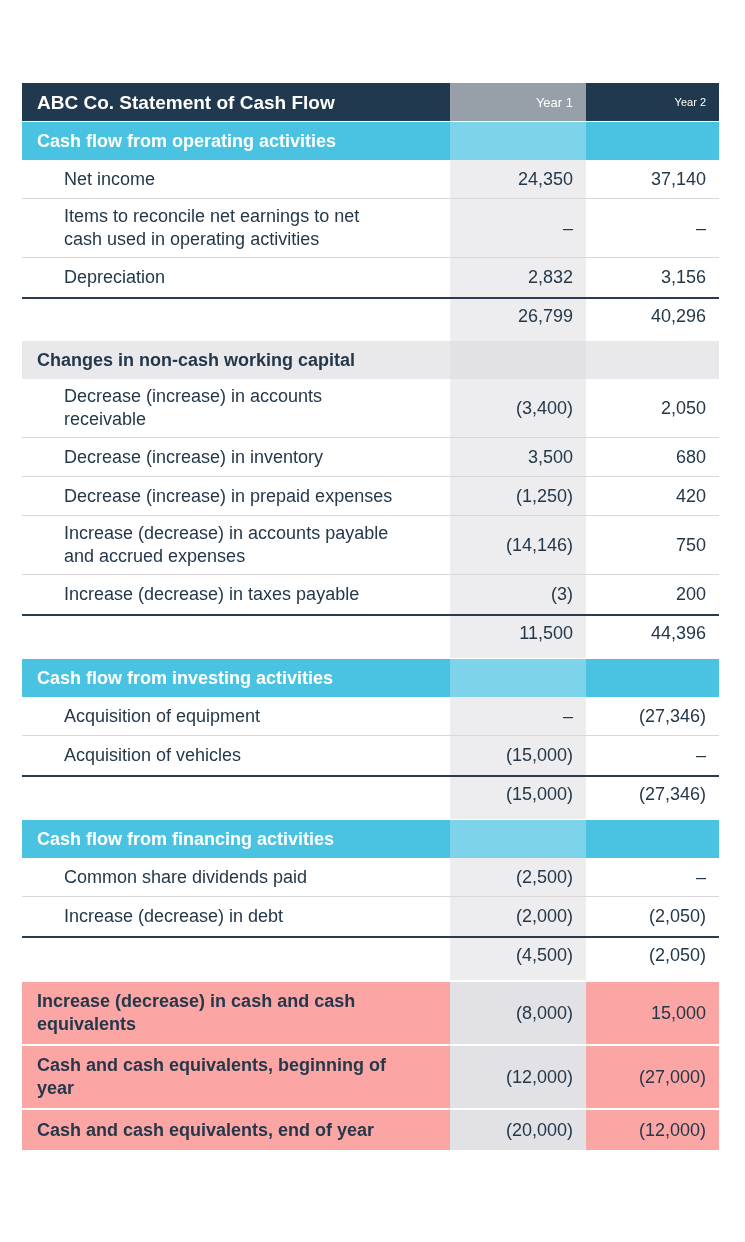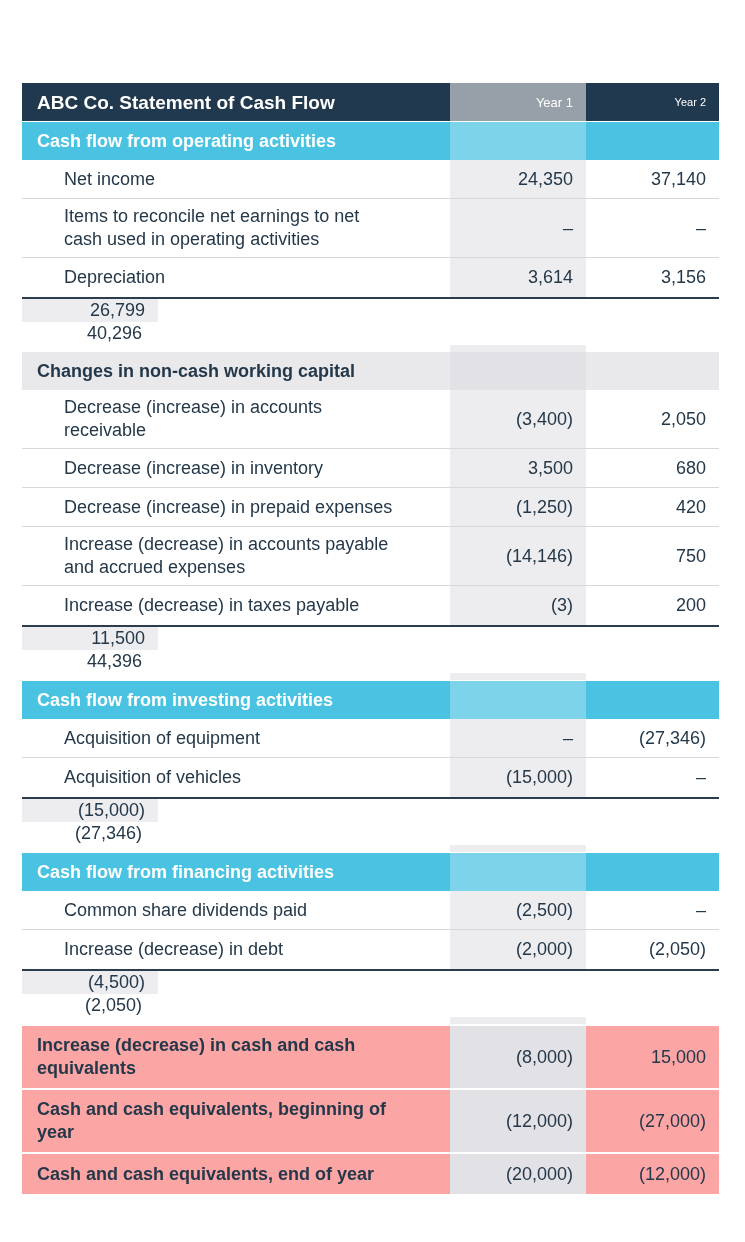--- a/index.html
+++ b/index.html
@@ -33,21 +33,21 @@
   .row.subsection .y1 { background:#e2e2e6; }
 
   
   .row.item { background:#ffffff; min-height:39px; }
   .row.item .label { padding-left:42px; }
   .row.item .label .txt { max-width:335px; padding:6px 0; }
   .row.item .y1 { background:#ededef; }
   .row.item.hairline { border-bottom:1px solid #d8d8db; }
 
   
-  .row.subtotal { background:#ffffff; border-top:2px solid #2b3c4e; min-height:37px;flex-direction:column; }
+  .row.subtotal { background:#ffffff; border-top:2px solid #2b3c4e; min-height:37px; }
   .row.subtotal .y1 { background:#ededef; }
 
   
   .row.gap { height:7px; }
   .row.gap .y1 { background:#ededef; }
 
   
   .row.total { background:#fca5a5; min-height:40px; margin-top:2px; }
   .row.total .label { font-weight:bold; padding-left:15px; }
   .row.total .label .txt { max-width:370px; padding:8px 0; }
@@ -83,21 +83,21 @@
         <div class="cell label">
           <span class="txt">Items to reconcile net earnings to net cash used in operating activities</span>
         </div>
         <div class="cell y1">–</div>
         <div class="cell y2">–</div>
       </div>
       <div class="row item">
         <div class="cell label">
           <span class="txt">Depreciation</span>
         </div>
-        <div class="cell y1">3,614</div>
+        <div class="cell y1">2,832</div>
         <div class="cell y2">3,156</div>
       </div>
       <div class="row subtotal">
         <div class="cell label">
           <span class="txt"></span>
         </div>
         <div class="cell y1">26,799</div>
         <div class="cell y2">40,296</div>
       </div>
       <div class="row gap">

